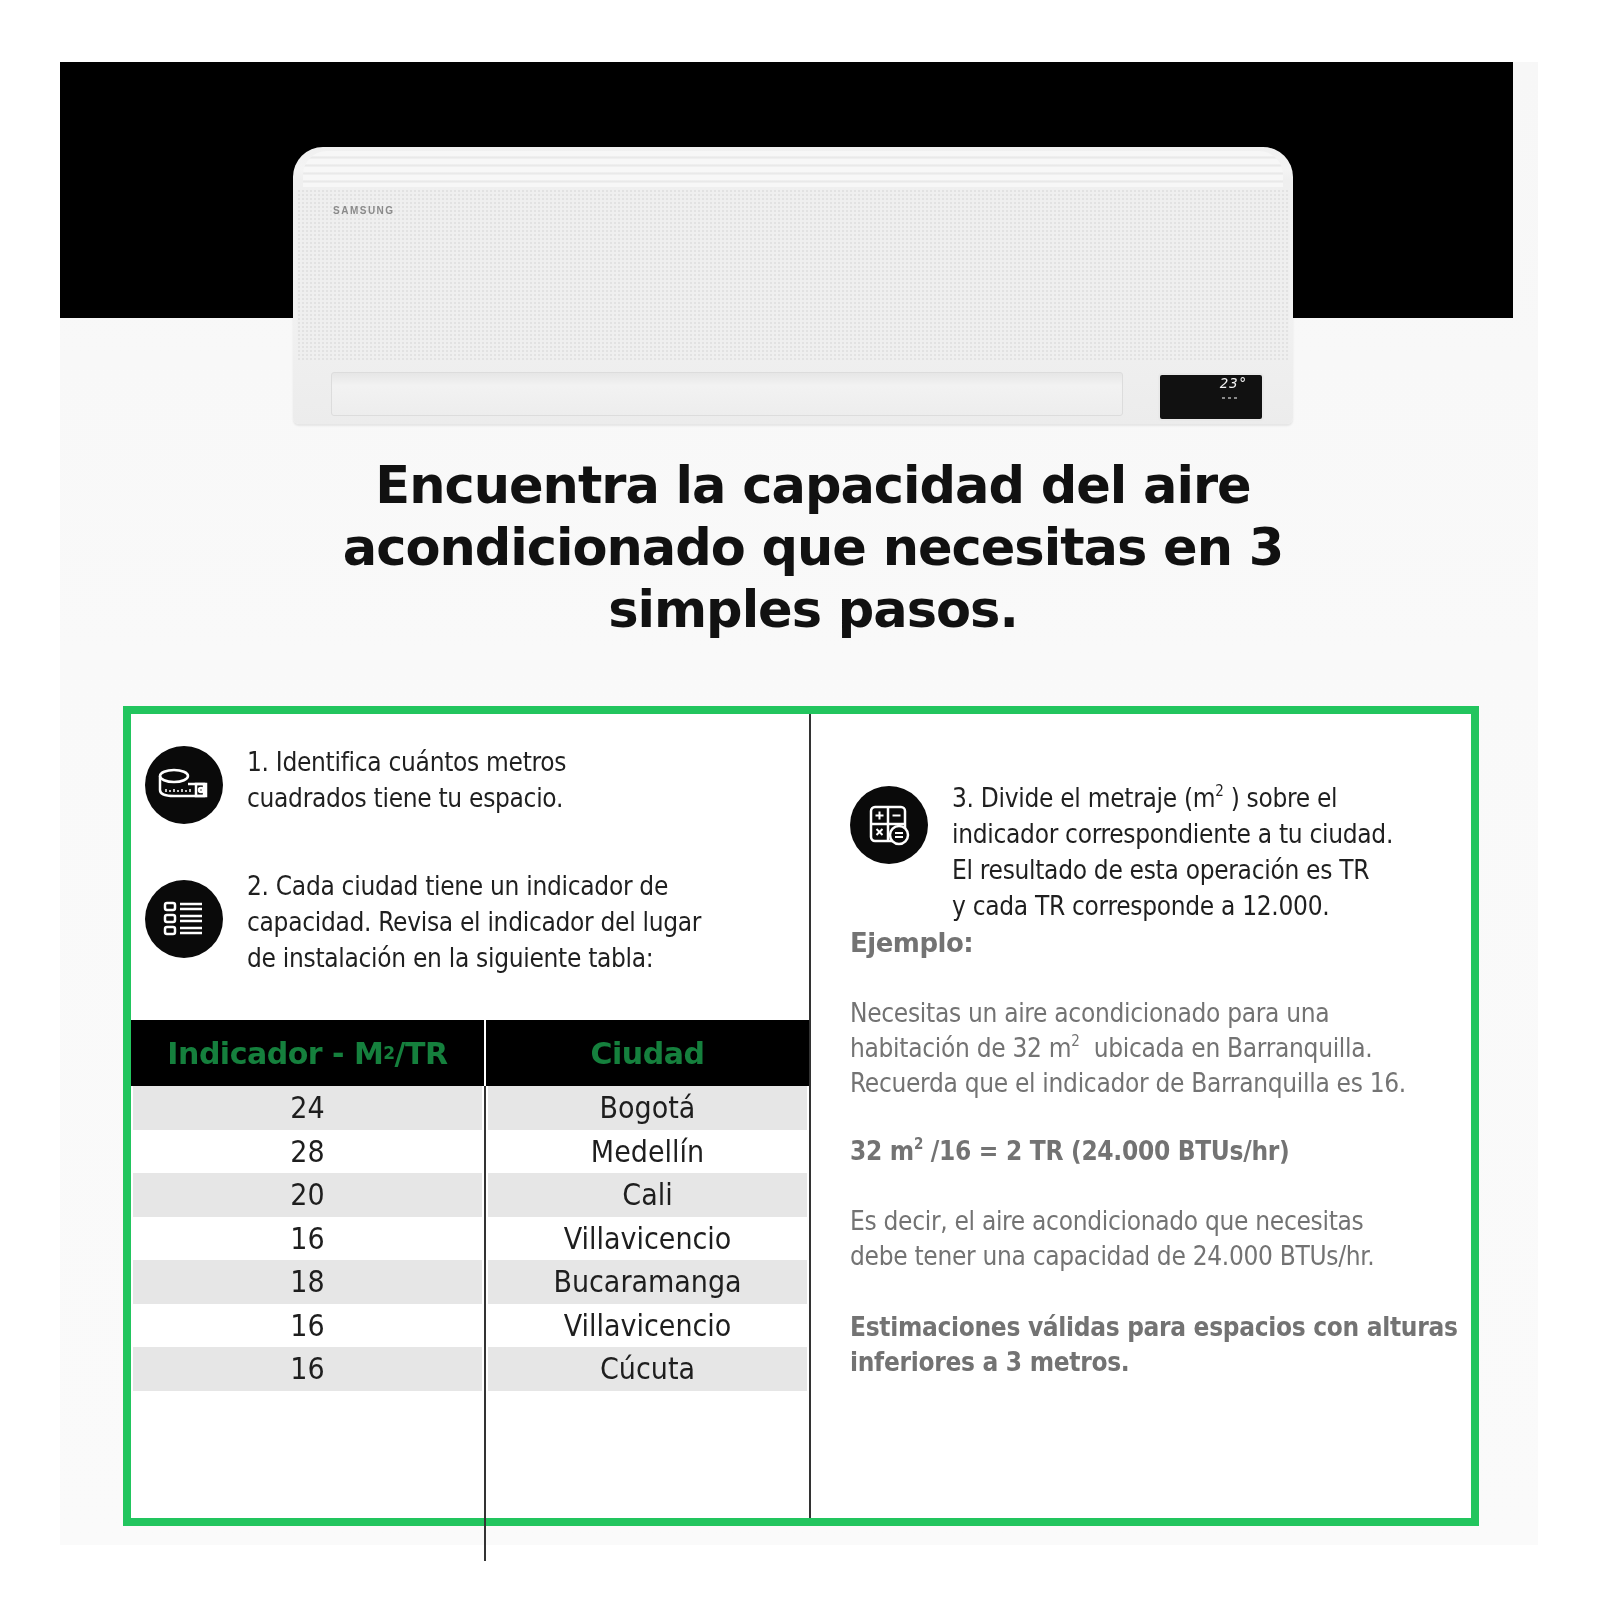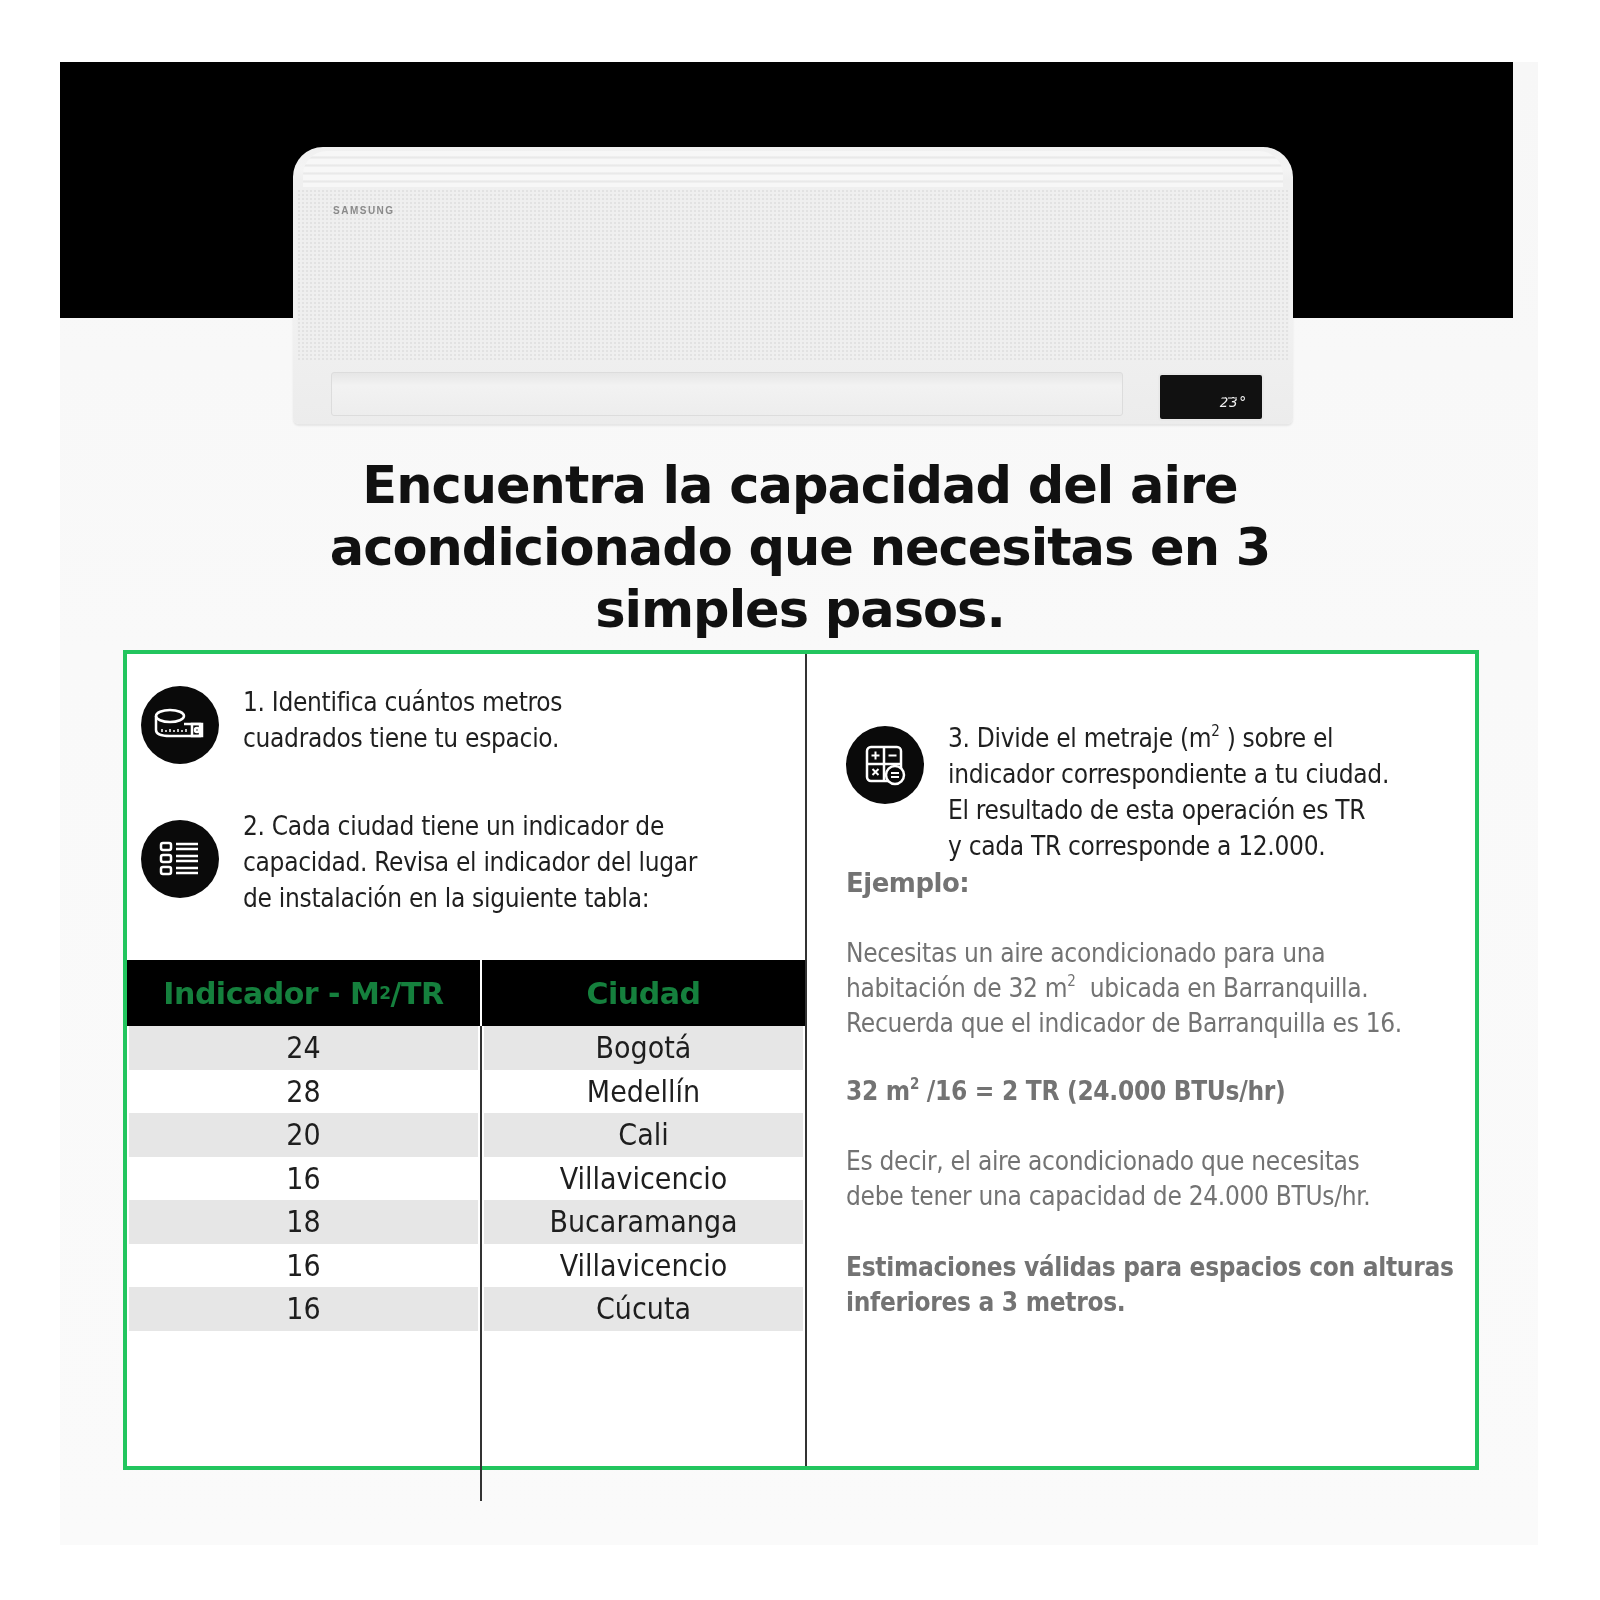--- a/index.html
+++ b/index.html
@@ -40,38 +40,38 @@
   .ac-louver {
     position: absolute; left: 38px; width: 790px; top: 225px; height: 42px;
     background: linear-gradient(180deg, #e6e6e6 0%, #f2f2f2 30%, #ededed 100%);
     border: 1px solid #dcdcdc; border-radius: 3px;
   }
   .ac-display {
     position: absolute; left: 865px; top: 226px; width: 102px; height: 44px;
     background: #111111; border-radius: 4px; border: 2px solid #e9e9e9;
   }
   .ac-display-temp {
-    position: absolute; right: 14px; top: 19px; color: #f2f2f2; font-size: 14px; font-style: italic;
+    position: absolute; right: 14px; top: 0; color: #f2f2f2; font-size: 14px; font-style: italic;
     font-family: "DejaVu Sans Mono", monospace; letter-spacing: 1px;
   }
   .ac-display-dots {
     position: absolute; right: 24px; top: 22px; width: 16px; height: 2px;
     background: repeating-linear-gradient(90deg, #888 0 3px, transparent 3px 6px);
   }
 
   .headline {
-    position: absolute; left: 300px; width: 1000px; top: 455px; text-align: center;
+    position: absolute; left: 313px; width: 1000px; top: 455px; text-align: center;
     font-family: "DejaVu Sans", "Liberation Sans", sans-serif; font-weight: bold;
     font-size: 51px; line-height: 62px; color: #111111; letter-spacing: -1px;
   }
 
   
   .box {
-    position: absolute; left: 123px; top: 650px; width: 1356px; height: 820px;
-    border: 4px solid #22c55e; box-sizing: border-box; background: rgba(255,255,255,0.92);
+    position: absolute; left: 123px; top: 706px; width: 1356px; height: 820px;
+    border: 8px solid #22c55e; box-sizing: border-box; background: rgba(255,255,255,0.92);
   }
   .col-divider {
     position: absolute; left: 678px; top: 0; bottom: 0; width: 2px; background: #333333;
   }
   .step {
     position: absolute; display: flex; align-items: flex-start;
   }
   .step-icon {
     width: 78px; height: 78px; border-radius: 50%; background: #0a0a0a; flex: none;
     display: flex; align-items: center; justify-content: center;

